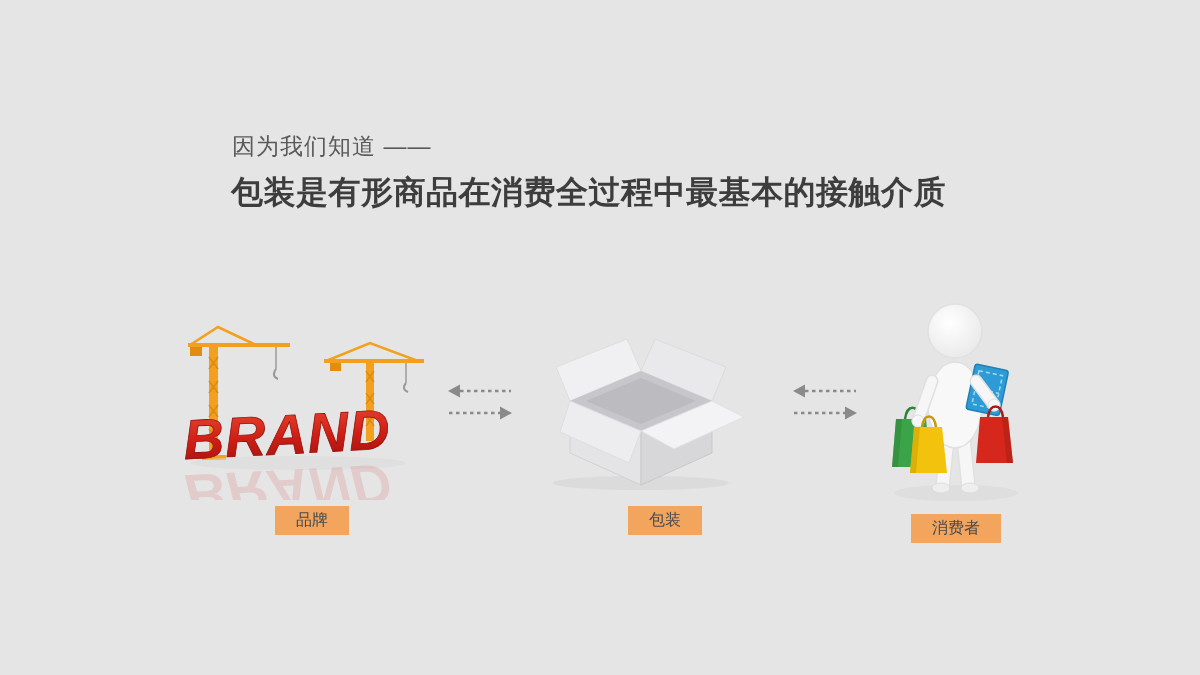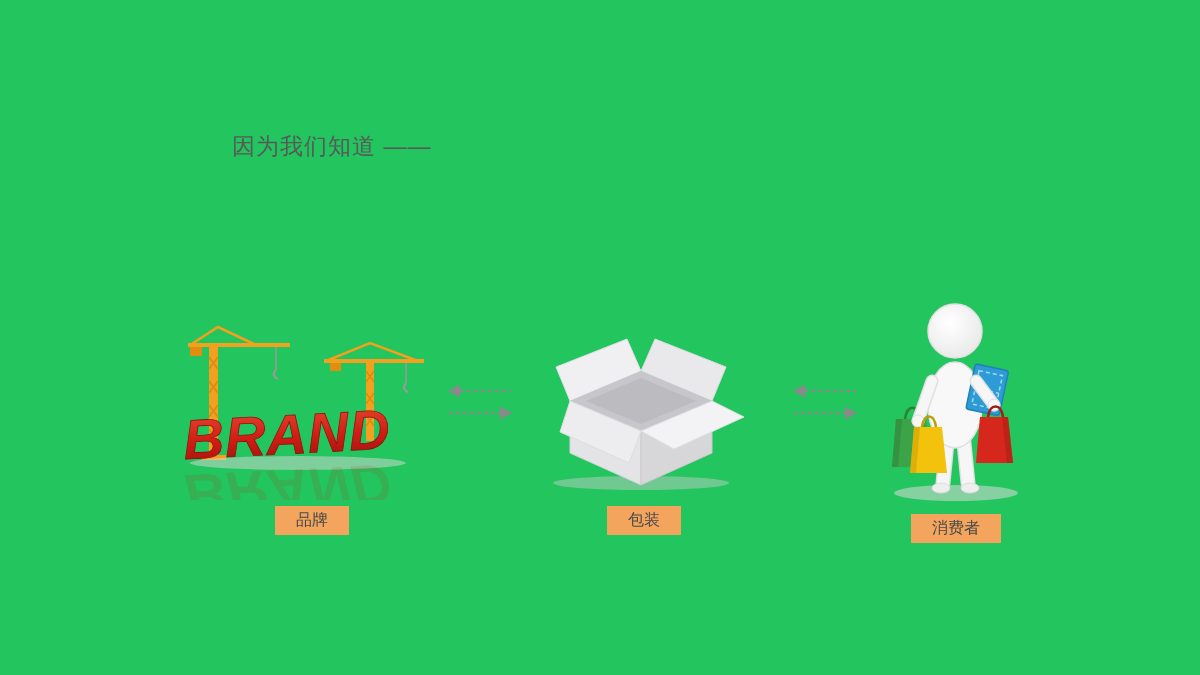--- a/index.html
+++ b/index.html
@@ -4,21 +4,21 @@
 <style>
   * { margin:0; padding:0; box-sizing:border-box; }
   html,body { background:#ffffff; }
   body {
     width:1200px; height:675px;
     font-family:"Liberation Sans", sans-serif;
     overflow:hidden;
   }
   .slide {
     position:relative; width:1200px; height:675px;
-    background:#22c55e; overflow:hidden;padding-left:18px;
+    background:#e5e5e5; overflow:hidden;padding-left:18px;
   }
   .intro {
     position:absolute; left:232px; top:131px;
     font-size:23px; color:#595959; letter-spacing:1px;
     white-space:nowrap;
   }
   .heading {
     position:absolute; left:231px; top:169px;
     font-size:32px; font-weight:bold; color:#3d3d3d;
     line-height:47px; letter-spacing:0.5px; white-space:nowrap;
@@ -32,20 +32,21 @@
     white-space:nowrap;
   }
 </style>
 </head>
 <body>
 
 <div class="slide">
 
   <div class="intro">因为我们知道 ——</div>
   <div class="heading">
+    <div>包装是有形商品在消费全过程中最基本的接触介质</div>
   </div>
 
   <svg class="illus" style="left:178px; top:305px;" width="255" height="195" viewBox="0 0 255 195">
     <defs>
       <linearGradient id="redG" x1="0" y1="0" x2="0" y2="1">
         <stop offset="0" stop-color="#ea4a32"></stop>
         <stop offset="0.55" stop-color="#cf1d15"></stop>
         <stop offset="1" stop-color="#9e120c"></stop>
       </linearGradient>
     </defs>
@@ -148,16 +149,16 @@
     </g>
 
     <g>
       <path d="M120,122 C122,108 133,108 135,122" stroke="#a61d13" stroke-width="2.5" fill="none"></path>
       <polygon points="112,122 140,122 145,168 108,168" fill="#D5271B"></polygon>
       <polygon points="134,122 140,122 145,168 139,168" fill="#a61d13" opacity="0.5"></polygon>
     </g>
   </svg>
 
   <div class="tag" style="left:312px;">品牌</div>
-  <div class="tag" style="left:644px;text-align:center;">包装</div>
+  <div class="tag" style="left:665px;text-align:center;">包装</div>
   <div class="tag" style="left:956px;margin-top:8px;">消费者</div>
 
 </div>
 
 </body></html>

